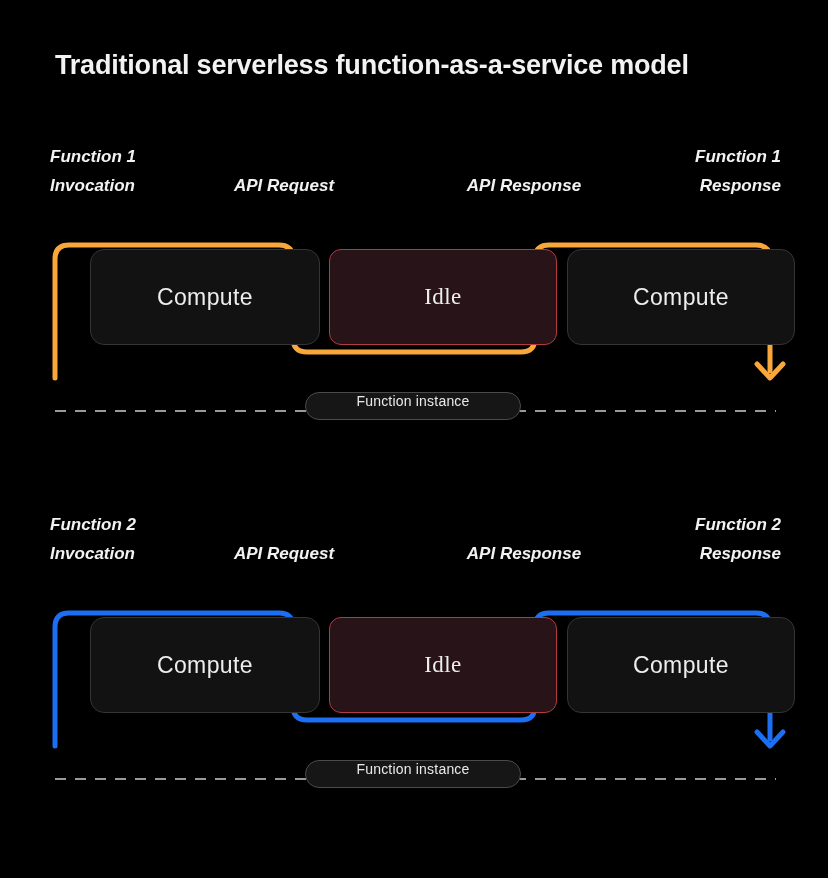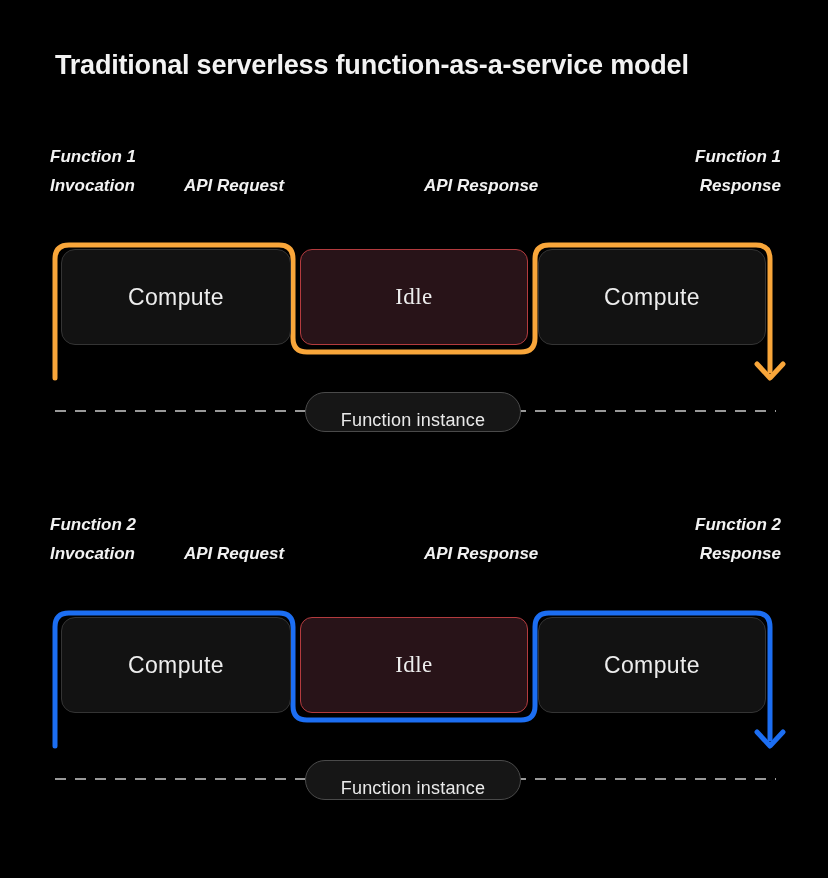--- a/index.html
+++ b/index.html
@@ -50,58 +50,59 @@
   .lbl {
     position: absolute;
     font-size: 17px;
     font-weight: 700;
     line-height: 29px;
     color: var(--text-primary, #F2F2F2);
     white-space: nowrap;
     font-style: italic;
   }
   .lbl-start { text-align: left; }
-  .lbl-center { width: 200px; text-align: left; }
+  .lbl-center { width: 200px; text-align: center; }
   .lbl-end { width: 200px; text-align: right; }
   .lbl span { display: block; }
   .box {
     position: absolute;
     height: 96px;
     display: flex;
     align-items: center;
     justify-content: center;
     box-sizing: border-box;
     font-size: 23px;
     letter-spacing: 0.4px;
+    margin-left: 29px;
   }
   .box.compute {
     background: var(--compute-bg, #121212);
     border: 1px solid var(--compute-border, #343434);
     border-radius: 14px;
     color: var(--compute-text, #EDEDED);
   }
   .box.idle {
     background: var(--idle-bg, #281318);
     border: 1.5px solid var(--idle-border, #B33B3E);
     border-radius: 12px;
     color: var(--compute-text, #EDEDED);
     font-family: Liberation Serif, serif;
   }
   .pill {
     position: absolute;
     width: 216px;
-    height: 40px;
+    height: 28px;
     box-sizing: border-box;
     background: var(--pill-bg, #161616);
     border: 1px solid var(--pill-border, #4A4A4A);
     border-radius: 21px;
     display: flex;
-    align-items: flex-end;
+    align-items: flex-start;
     justify-content: center;
-    font-size: 18px;
+    font-size: 14px;
     color: var(--pill-text, #E9E9E9);
     letter-spacing: 0.2px;
   }
   
   .r1 .lbl-start  { left: 50px;  top: 142px; }
   .r1 .lbl-req    { left: 184px; top: 171px; }
   .r1 .lbl-res    { left: 424px; top: 171px; }
   .r1 .lbl-end    { left: 581px; top: 142px; }
   .r1 .box.c1     { left: 61px;  top: 249px; width: 230px; }
   .r1 .box.mid    { left: 300px; top: 249px; width: 228px; }

